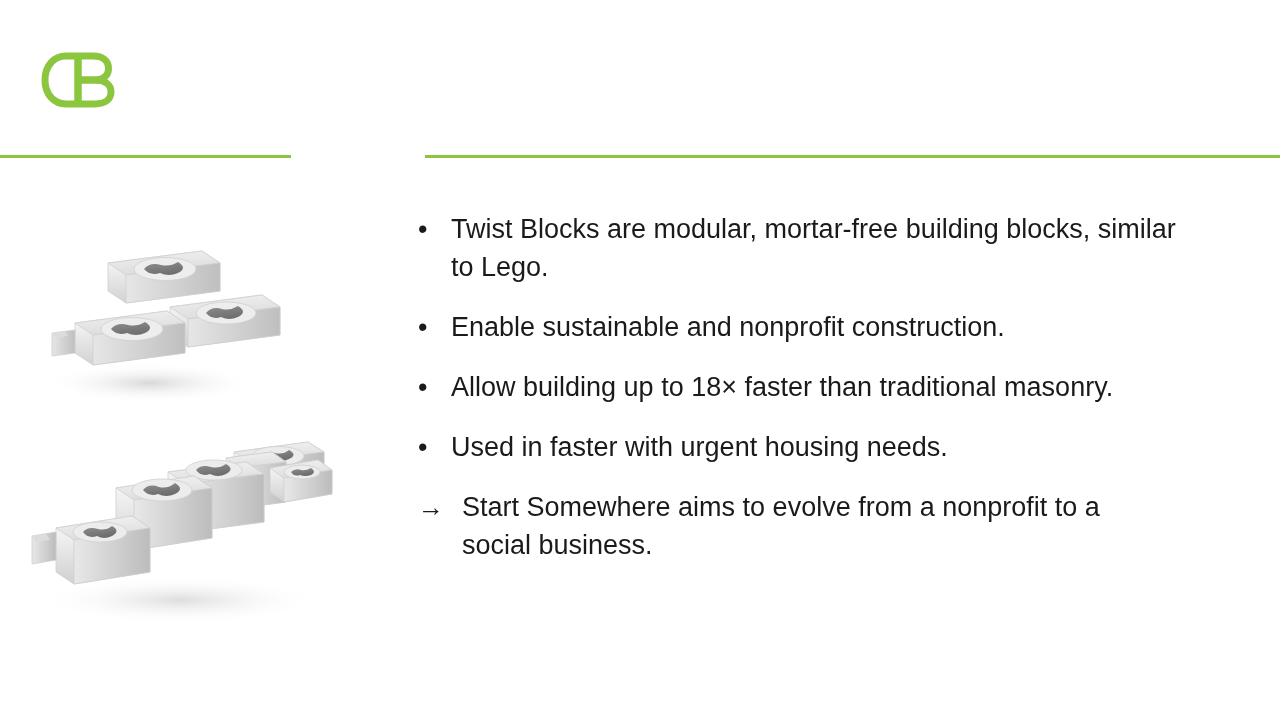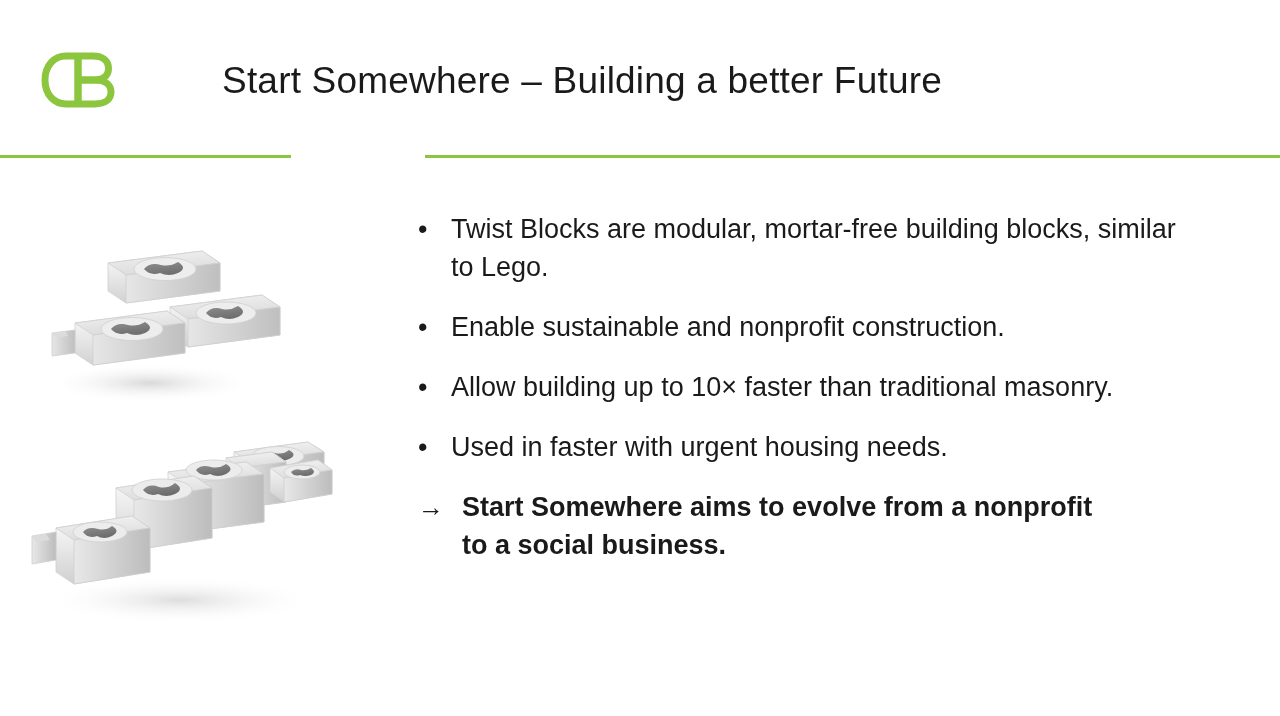--- a/index.html
+++ b/index.html
@@ -99,40 +99,39 @@
   }
   .bullet-marker.arrow {
     font-size: 26px;
     width: 44px;
   }
 
   .bullet-text {
     flex: 1 1 auto;
     max-width: 730px;
   }
-  .bullet-row.arrow-row .bullet-text { max-width: 640px; font-weight: bold; }
+  .bullet-row.arrow-row .bullet-text { max-width: 640px; }
 </style>
 </head>
 <body>
 
 <div class="slide">
 
   <div class="logo">
     <svg viewBox="0 0 82 56" xmlns="http://www.w3.org/2000/svg" aria-hidden="true">
 
       <path d="M38 4 H26 C14 4 5 13.5 5 28 C5 42.5 14 52 26 52 H38" fill="none" stroke="#8CC63F" stroke-width="7" stroke-linecap="butt"></path>
       <line x1="38" y1="4" x2="38" y2="52" stroke="#8CC63F" stroke-width="7"></line>
 
       <line x1="38" y1="4" x2="38" y2="52" stroke="#8CC63F" stroke-width="7"></line>
       <path d="M38 4 H53 C63 4 68.5 9 68.5 16.5 C68.5 24 63 28 53 28 H38" fill="none" stroke="#8CC63F" stroke-width="7"></path>
       <path d="M38 28 H55 C65.5 28 71 33 71 40 C71 47 65.5 52 55 52 H38" fill="none" stroke="#8CC63F" stroke-width="7"></path>
     </svg>
   </div>
 
-  <div class="slide-title">Start Somewhere – Building a better Future</div>
 
   <div class="rule rule-left"></div>
   <div class="rule rule-right"></div>
 
   <div class="images">
 
     <div class="block-figure fig-top">
       <svg viewBox="0 0 260 170" xmlns="http://www.w3.org/2000/svg" aria-hidden="true">
         <defs>
           <linearGradient id="faceTop" x1="0" y1="0" x2="0.3" y2="1">
@@ -275,21 +274,21 @@
       <span class="bullet-text">Twist Blocks are modular, mortar-free building blocks, similar to Lego.</span>
     </div>
 
     <div class="bullet-row">
       <span class="bullet-marker">•</span>
       <span class="bullet-text">Enable sustainable and nonprofit construction.</span>
     </div>
 
     <div class="bullet-row">
       <span class="bullet-marker">•</span>
-      <span class="bullet-text">Allow building up to 10× faster than traditional masonry.</span>
+      <span class="bullet-text">Allow building up to 18× faster than traditional masonry.</span>
     </div>
 
     <div class="bullet-row">
       <span class="bullet-marker">•</span>
       <span class="bullet-text">Used in faster with urgent housing needs.</span>
     </div>
 
     <div class="bullet-row arrow-row">
       <span class="bullet-marker arrow">→</span>
       <span class="bullet-text">Start Somewhere aims to evolve from a nonprofit to a social business.</span>

